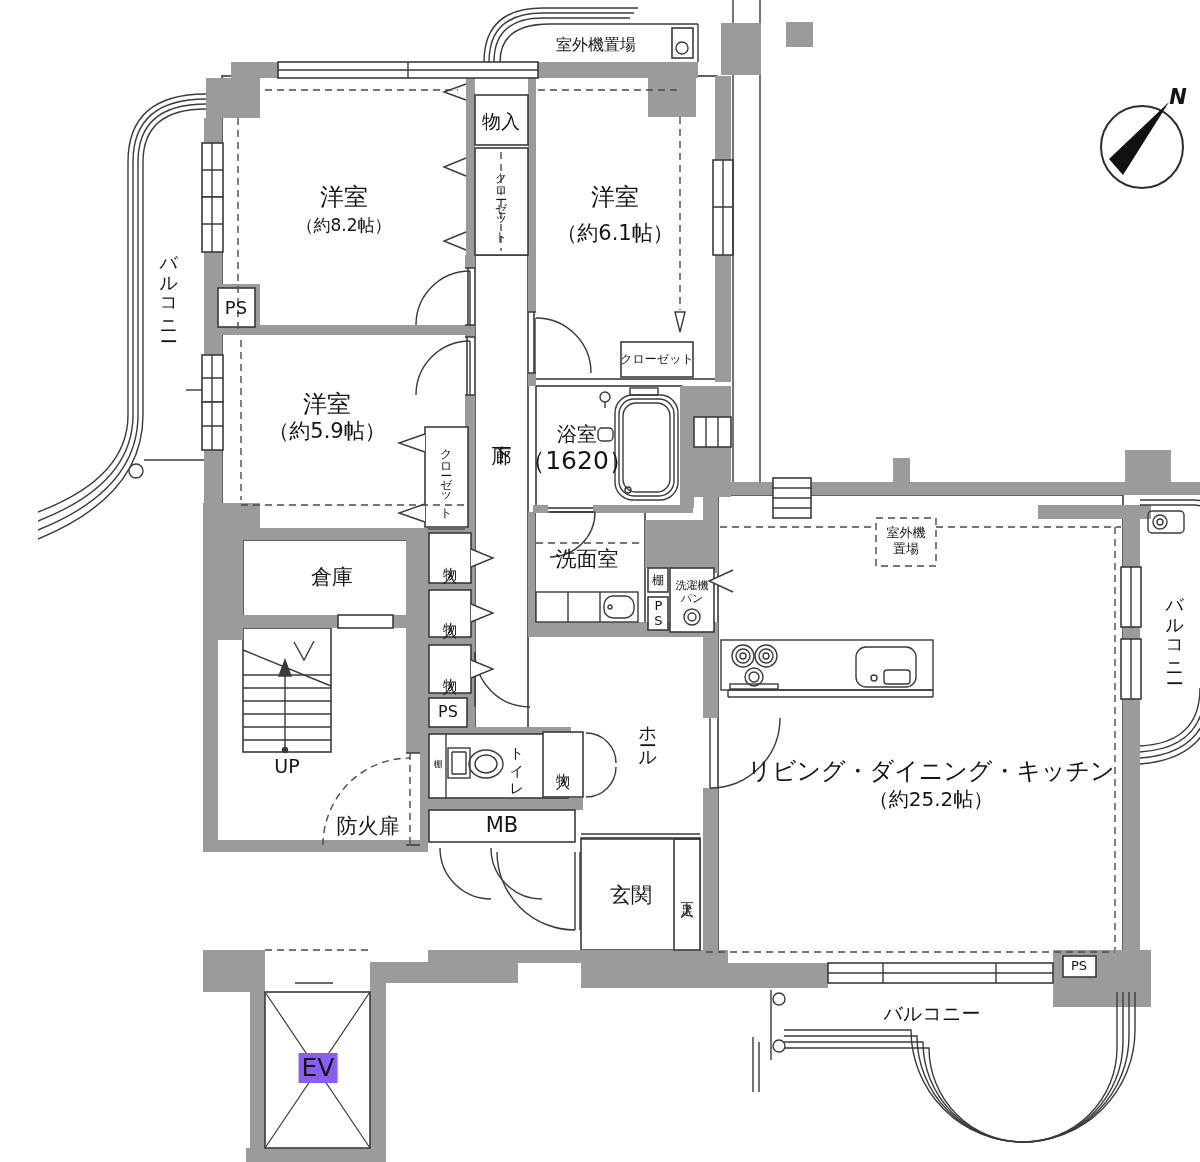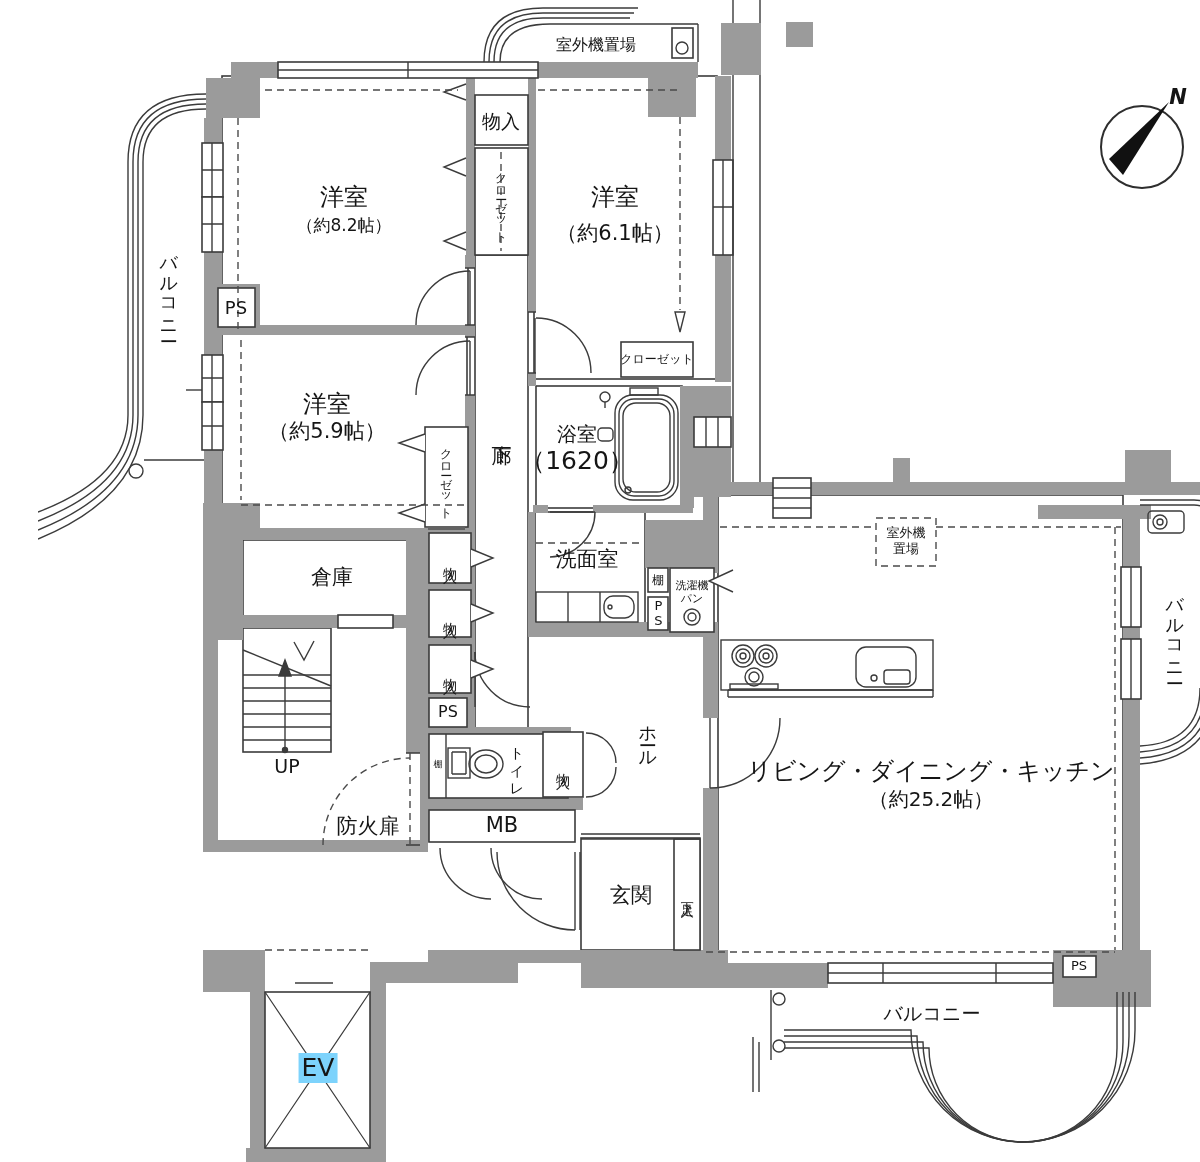--- a/index.html
+++ b/index.html
@@ -4,21 +4,21 @@
 <style>
   html,body{margin:0;padding:0;background:#fff;}
   .plan{position:relative;width:1200px;height:1162px;background:#fff;overflow:hidden;
         font-family:"DejaVu Sans","Liberation Sans",sans-serif;color:#151515;margin-left:38px;}
   .plan svg{position:absolute;left:0;top:0;}
   .lbl{position:absolute;transform:translate(-50%,-50%);white-space:nowrap;
        line-height:1.2;text-align:center;color:#151515;}
   .v{writing-mode:vertical-rl;text-orientation:upright;letter-spacing:2px;}
   .wrap{white-space:normal;word-break:break-all;}
   .it{font-style:italic;font-weight:bold;}
-  .bgw{background:#7dd3fc;padding:0 3px;}
+  .bgw{background:#8b5cf6;padding:0 3px;}
 </style>
 </head>
 <body>
 
 <div class="plan">
 
 <svg width="1200" height="1162" viewBox="0 0 1200 1162">
 
   <g fill="none" stroke="#3b3b3b" stroke-width="1.6">
     <rect x="184" y="76" width="246" height="251"></rect>

